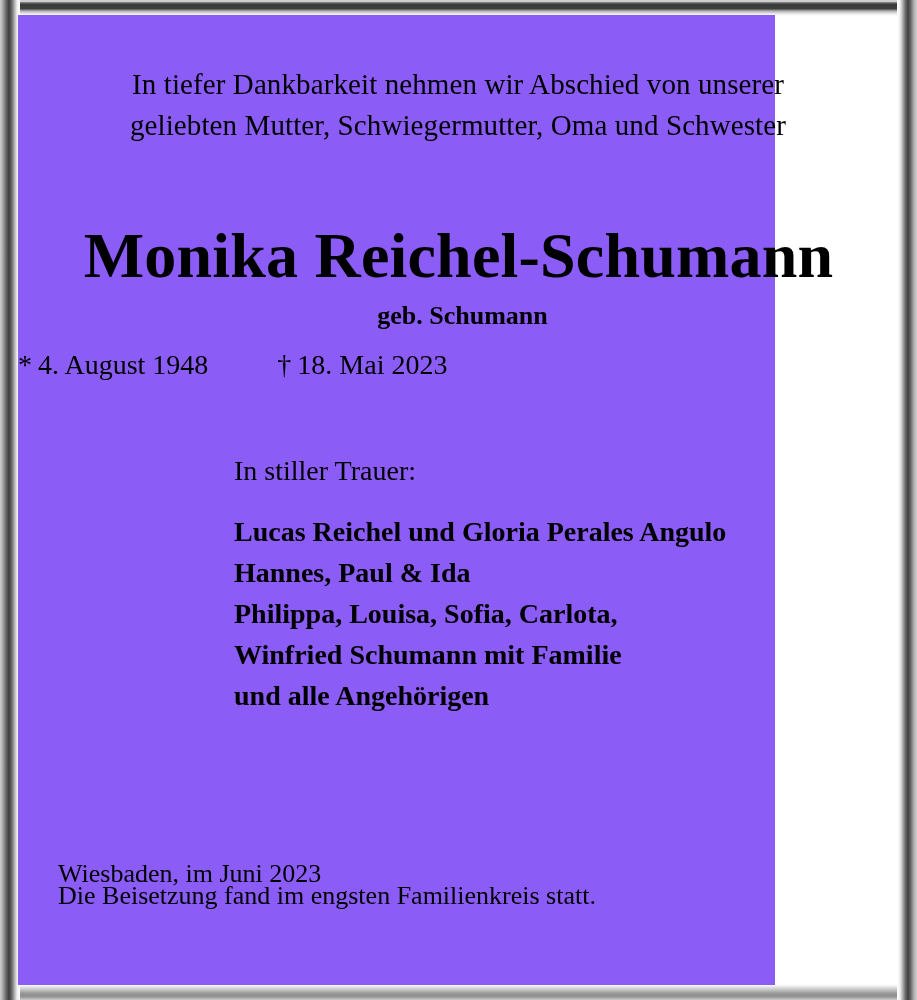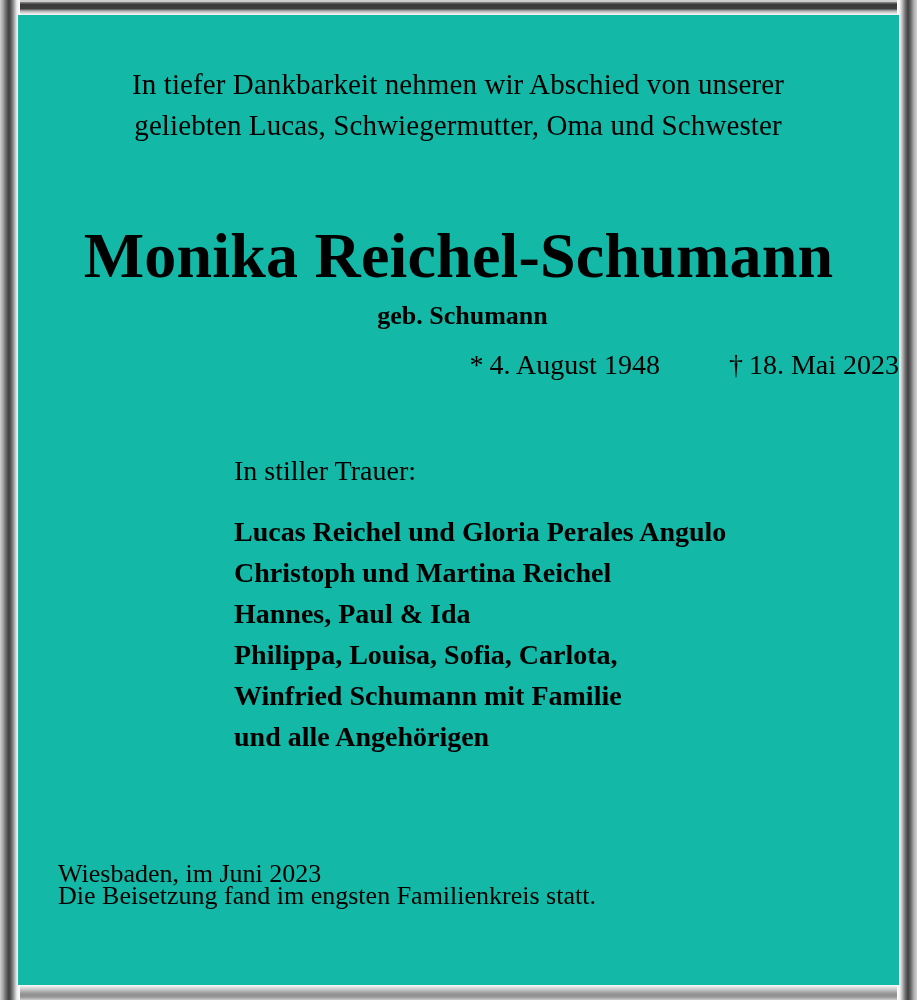--- a/index.html
+++ b/index.html
@@ -72,23 +72,23 @@
         #6e6e6e 6px, #3f3f3f 9px,
         #757575 12px, #c2c2c2 15px,
         #efefef 17px, #ffffff 20px);
   }
 
   
   .card-inner {
     position: absolute;
     left: 18px;
     top: 15px;
-    width: 881px;
+    width: 757px;
     height: 970px;
-    background: #14b8a6;
+    background: #8b5cf6;
     box-sizing: border-box;
     padding-left: 45px;
   }
 
   
   .intro-block {
     position: absolute;
     left: 40px;
     top: 49px;
     width: 800px;
@@ -121,21 +121,21 @@
     font-size: 26px;
     line-height: 32px;
     font-weight: 700;
   }
 
   .dates-row {
     position: absolute;
     left: 0;
     top: 332px;
     width: 881px;
-    text-align: right;
+    text-align: left;
     font-size: 28px;
     line-height: 36px;
     font-weight: 400;
   }
   .date-birth { display: inline-block; }
   .date-death { display: inline-block; margin-left: 62px; }
   .sym { display: inline-block; margin-right: 6px; }
 
   .mourning-block {
     position: absolute;
@@ -186,41 +186,40 @@
 
   <div class="bevel-top"></div>
   <div class="bevel-bottom"></div>
   <div class="bevel-left"></div>
   <div class="bevel-right"></div>
 
   <div class="card-inner">
 
     <div class="intro-block">
       <span class="intro-line">In tiefer Dankbarkeit nehmen wir Abschied von unserer</span>
-      <span class="intro-line">geliebten Lucas, Schwiegermutter, Oma und Schwester</span>
+      <span class="intro-line">geliebten Mutter, Schwiegermutter, Oma und Schwester</span>
     </div>
 
     <div class="deceased-name">Monika Reichel-Schumann</div>
 
     <div class="maiden-name">geb. Schumann</div>
 
     <div class="dates-row">
       <span class="date-birth">
         <span class="sym">*</span><span>4. August 1948</span>
       </span>
       <span class="date-death">
         <span class="sym">†</span><span>18. Mai 2023</span>
       </span>
     </div>
 
     <div class="mourning-block">
       <div class="mourning-heading">In stiller Trauer:</div>
       <ul class="mourner-list">
         <li class="mourner-line">Lucas Reichel und Gloria Perales Angulo</li>
-        <li class="mourner-line">Christoph und Martina Reichel</li>
         <li class="mourner-line">Hannes, Paul &amp; Ida</li>
         <li class="mourner-line">Philippa, Louisa, Sofia, Carlota,</li>
         <li class="mourner-line">Winfried Schumann mit Familie</li>
         <li class="mourner-line">und alle Angehörigen</li>
       </ul>
     </div>
 
     <div class="place-date">Wiesbaden, im Juni 2023</div>
 
     <div class="funeral-note">Die Beisetzung fand im engsten Familienkreis statt.</div>

